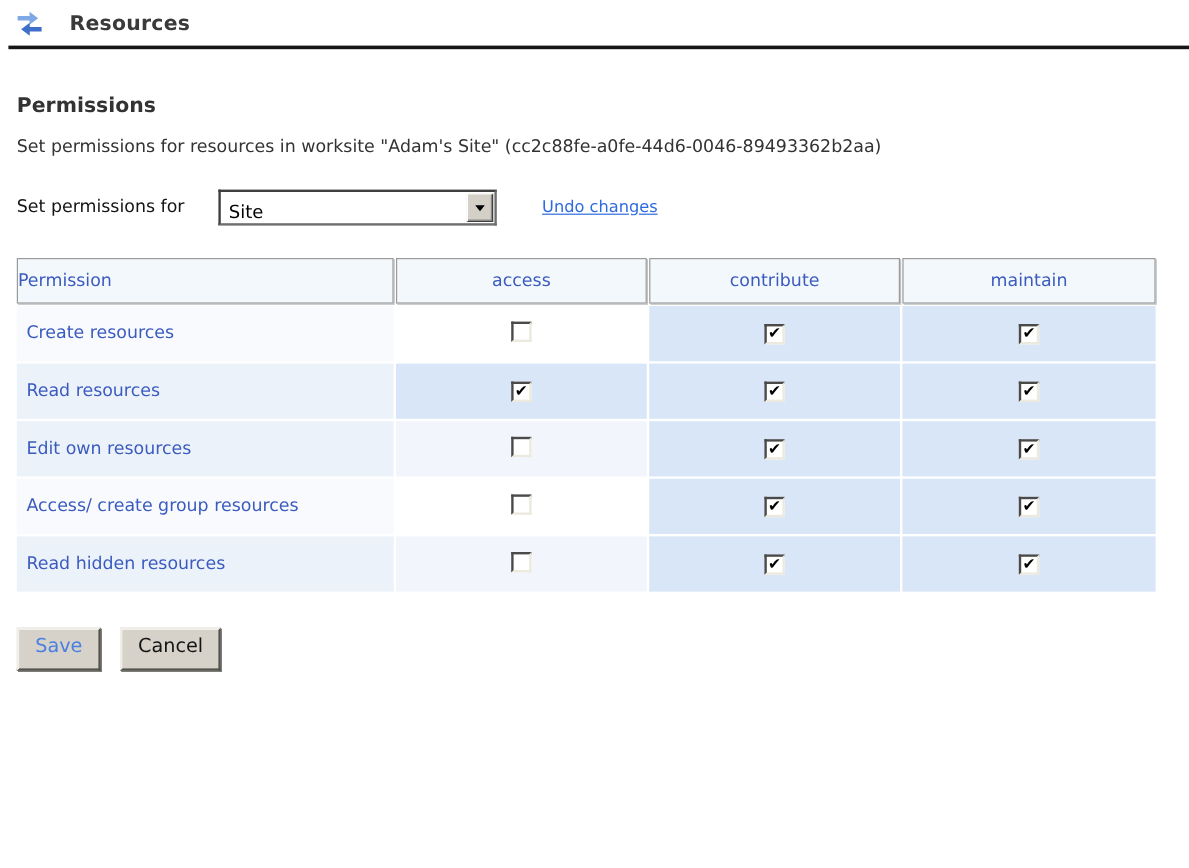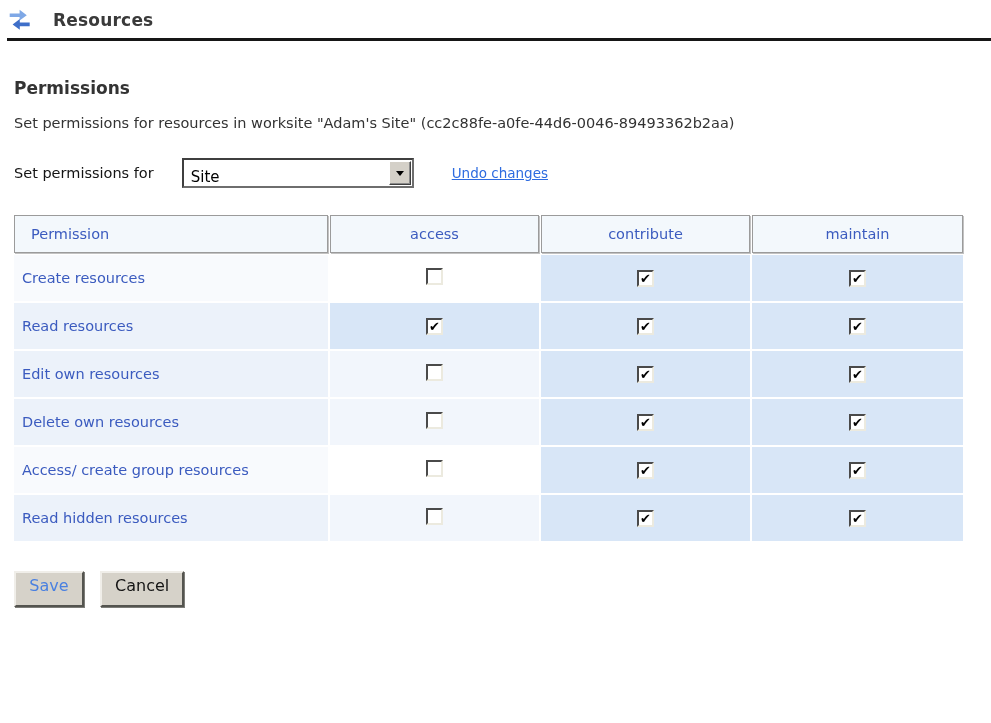--- a/index.html
+++ b/index.html
@@ -8,21 +8,21 @@
     background: #ffffff;
     font-family: "DejaVu Sans", "Liberation Sans", sans-serif;
     color: #2e2e2e;
   }
   body { width: 991px; height: 723px; overflow: hidden; }
 
   
   .tool-header {
     display: flex;
     align-items: center;
-    padding: 9px 0 0 7px;
+    padding: 9px 0 0 12px;
   }
   .tool-header .icon { width: 26px; height: 22px; }
   .tool-title {
     margin-left: 20px;
     font-size: 17px;
     font-weight: bold;
     color: #3a3a3a;
     letter-spacing: 0.2px;
   }
   .tool-rule {
@@ -110,21 +110,21 @@
   }
   .perm-table th {
     background: #f3f8fc;
     color: #3b5bbf;
     font-weight: normal;
     font-size: 14.5px;
     height: 34px;
     border: 1px solid #9b9b9b;
     box-shadow: 1px 1px 0 #c2c2c2;
   }
-  .perm-table th.perm-col { text-align: left; padding-left: 16px; }
+  .perm-table th.perm-col { text-align: left; padding-left: 0; }
   .perm-table td {
     height: 44px;
     vertical-align: middle;
     font-size: 14.5px;
   }
   .perm-table td.perm {
     color: #3b5bbf;
     padding-left: 8px;
   }
   .perm-table td.cbcell { text-align: center; }
@@ -252,32 +252,20 @@
     </td>
     <td class="cbcell checked">
       <span class="cb">✔</span>
     </td>
     <td class="cbcell checked">
       <span class="cb">✔</span>
     </td>
   </tr>
 
 
-  <tr class="even">
-    <td class="perm">Delete own resources</td>
-    <td class="cbcell">
-      <span class="cb"></span>
-    </td>
-    <td class="cbcell checked">
-      <span class="cb">✔</span>
-    </td>
-    <td class="cbcell checked">
-      <span class="cb">✔</span>
-    </td>
-  </tr>
 
   <tr class="odd">
     <td class="perm">Access/ create group resources</td>
     <td class="cbcell">
       <span class="cb"></span>
     </td>
     <td class="cbcell checked">
       <span class="cb">✔</span>
     </td>
     <td class="cbcell checked">

